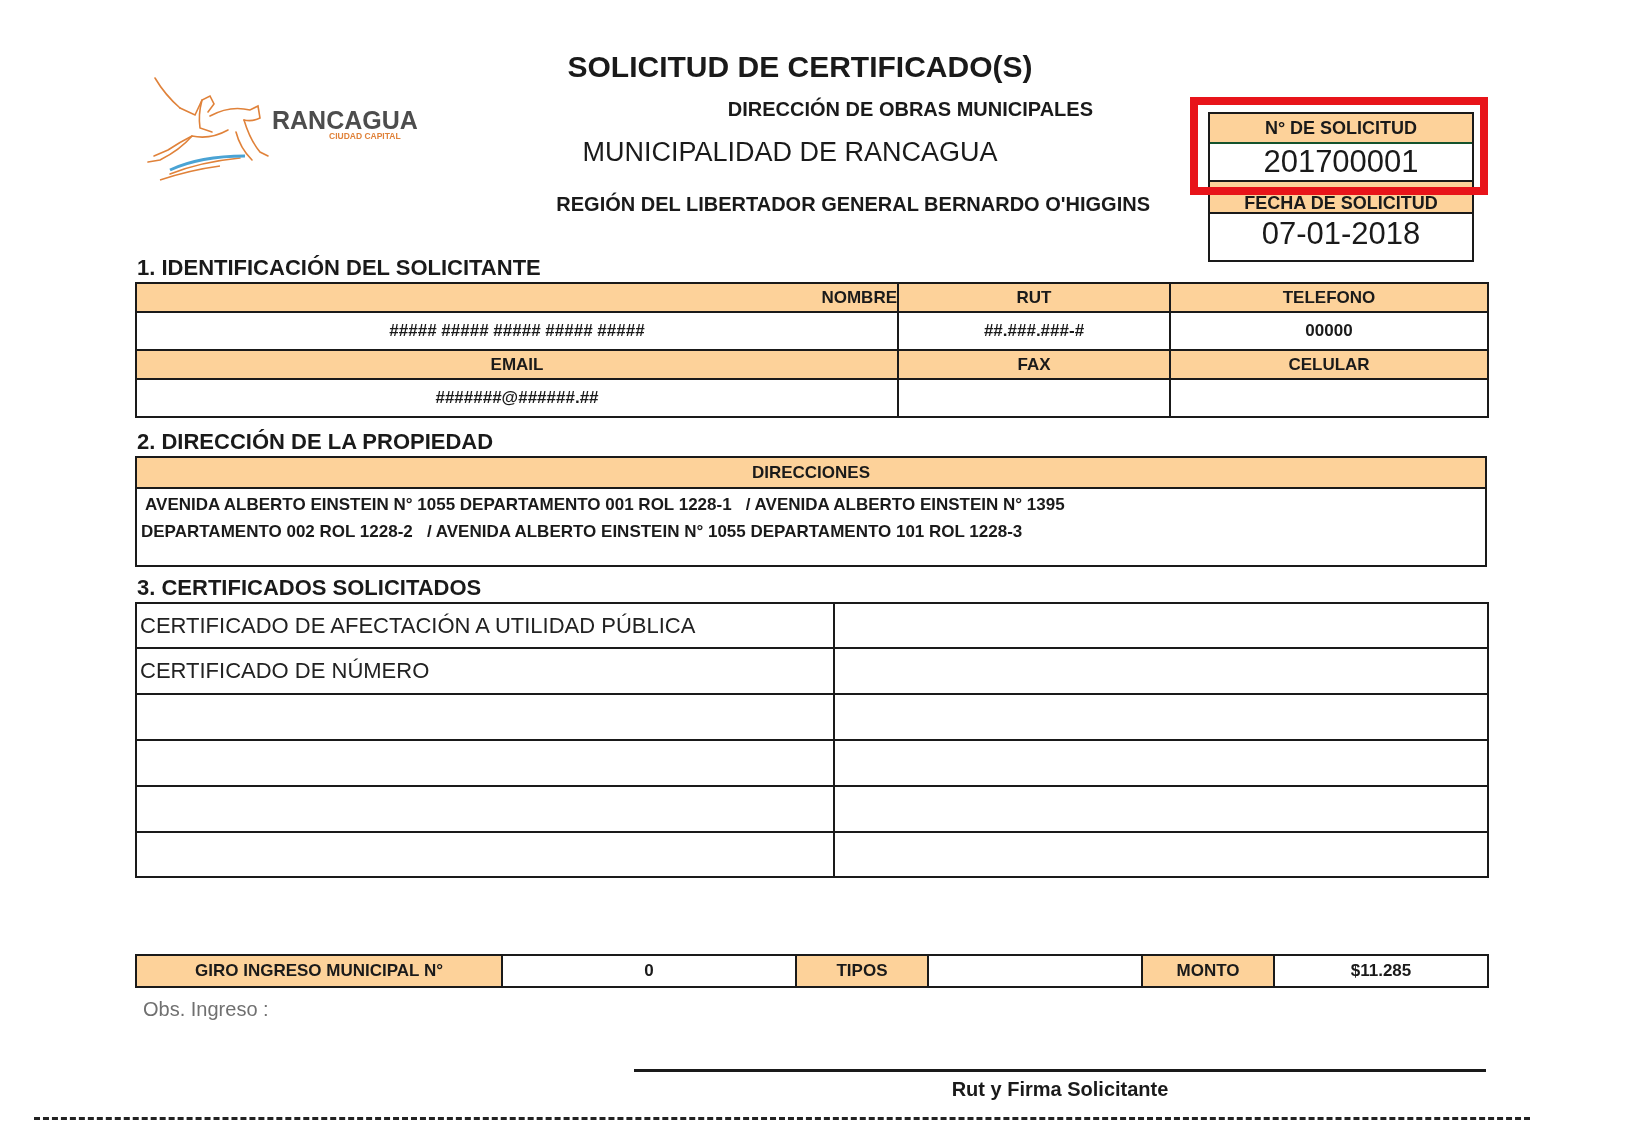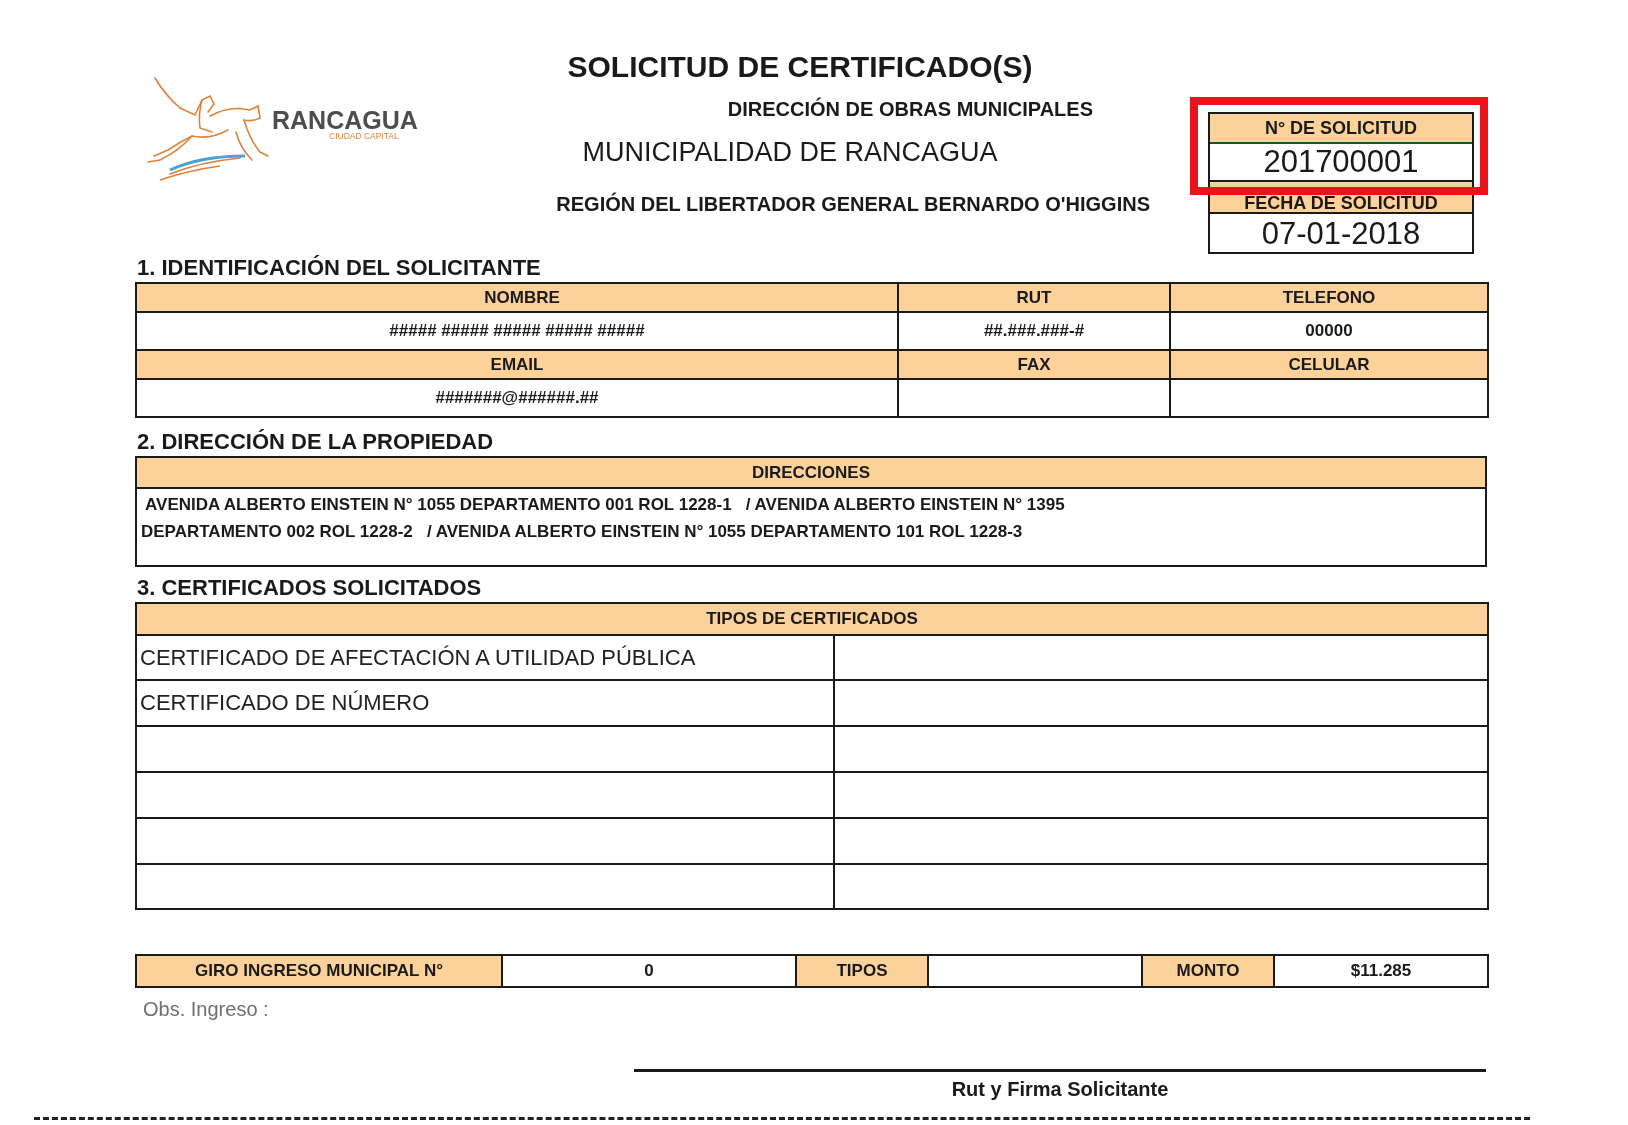--- a/index.html
+++ b/index.html
@@ -3,44 +3,44 @@
 <meta charset="utf-8">
 <style>
   html, body { margin: 0; padding: 0; background: #ffffff; }
   body { width: 1628px; height: 1125px; position: relative; overflow: hidden; font-family: "Liberation Sans", sans-serif; color: #1a1a1a; }
   .abs { position: absolute; }
 
   
   .logo { left: 140px; top: 70px; width: 280px; height: 120px; }
   .logo svg { position: absolute; left: 0; top: 0; }
   .logo-word { position: absolute; left: 132px; top: 36px; font-size: 25px; font-weight: bold; color: #4d4d4d; letter-spacing: 0px; }
-  .logo-sub { position: absolute; left: 189px; top: 61px; font-size: 8.5px; font-weight: normal; color: #e0823a; }
+  .logo-sub { position: absolute; left: 189px; top: 61px; font-size: 8.5px; font-weight: bold; color: #e0823a; }
 
   .title { left: 480px; top: 50px; width: 640px; text-align: center; font-size: 30px; font-weight: bold; }
   .subtitle { left: 453px; top: 98px; width: 640px; text-align: right; font-size: 20px; font-weight: bold; }
   .muni { left: 470px; top: 137px; width: 640px; text-align: center; font-size: 27px; }
   .region { left: 430px; top: 193px; width: 720px; text-align: right; font-size: 20px; font-weight: bold; }
 
   
   .sol-box { left: 1208px; top: 112px; width: 262px; border: 2px solid #1a1a1a; }
   .sol-head { background: #fdd29a; text-align: center; font-size: 18px; font-weight: bold; height: 28px; line-height: 28px; border-bottom: 2px solid #14532d; }
   .sol-val { background: #fff; text-align: center; font-size: 31px; height: 36px; line-height: 36px; border-bottom: 2px solid #1a1a1a; }
   .fecha-head { background: #fdd29a; text-align: center; font-size: 18px; font-weight: bold; height: 30px; line-height: 42px; overflow: hidden; border-bottom: 2px solid #1a1a1a; }
-  .fecha-val { background: #fff; text-align: center; font-size: 31px; height: 38px; line-height: 40px; }
+  .fecha-val { background: #fff; text-align: center; font-size: 31px; height: 46px; line-height: 40px; }
   .highlight { left: 1190px; top: 97px; width: 298px; height: 98px; border: 8px solid #e8141a; box-sizing: border-box; }
 
   
   .sec { font-size: 22px; font-weight: bold; }
 
   
   table.grid { position: absolute; border-collapse: collapse; table-layout: fixed; }
   table.grid td { border: 2px solid #1a1a1a; padding: 0; font-size: 17px; font-weight: bold; }
   .hdr { background: #fdd29a; }
   .c { text-align: center; }
-  .l { text-align: center; padding-left: 10px !important; }
+  .l { text-align: right; padding-left: 10px !important; }
   .val { font-size: 18px; }
 
   .addr { font-size: 19px; font-weight: bold; line-height: 27px; padding: 2px 4px 0 4px !important; vertical-align: top; }
   .cert-label { font-weight: normal !important; font-size: 22px !important; padding-left: 3px !important; color: #222; border-radius: 15px; }
 
   .obs { left: 143px; top: 998px; font-size: 20px; color: #707070; }
   .sig-line { left: 634px; top: 1069px; width: 852px; height: 3px; background: #1a1a1a; }
   .sig-label { left: 634px; top: 1078px; width: 852px; text-align: center; font-size: 20px; font-weight: bold; }
   .dash-line { left: 34px; top: 1117px; width: 1496px; height: 0; border-top: 3px dashed #222; }
 </style>
@@ -126,23 +126,20 @@
 </tbody>
   </table>
 
 <div class="abs sec" style="left:137px; top:575px;">3. CERTIFICADOS SOLICITADOS</div>
 <table class="grid" style="left:135px; top:602px; width:1352px;">
   <colgroup>
       <col style="width:698px">
       <col style="width:654px">
     </colgroup>
   <tbody>
-      <tr style="height:32px">
-    <td class="hdr c" colspan="2">TIPOS DE CERTIFICADOS</td>
-  </tr>
   <tr style="height:45px">
     <td class="cert-label">CERTIFICADO DE AFECTACIÓN A UTILIDAD PÚBLICA</td>
     <td></td>
   </tr>
   <tr style="height:46px">
     <td class="cert-label">CERTIFICADO DE NÚMERO</td>
     <td></td>
   </tr>
   <tr style="height:46px">
     <td class="cert-label"></td>

